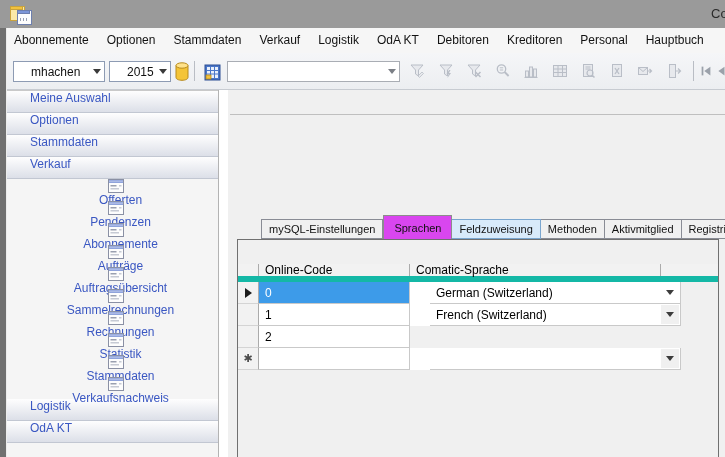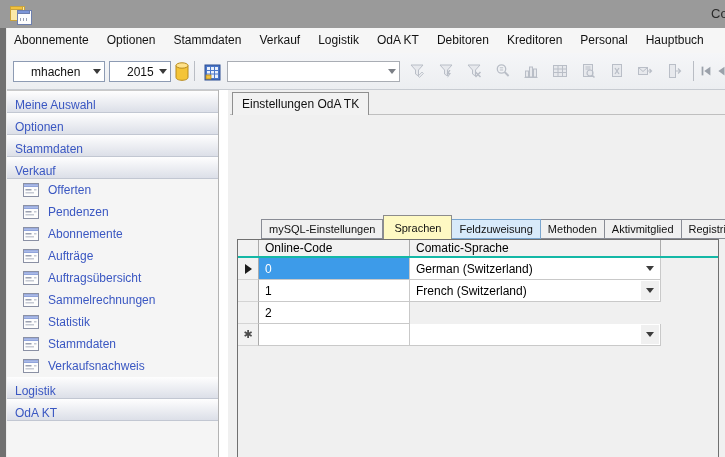--- a/index.html
+++ b/index.html
@@ -37,58 +37,58 @@
   .tb-sep{position:absolute;top:8px;width:1px;height:20px;background:#b9bdc4;}
   .tb-icon{position:absolute;top:8px;width:22px;height:20px;display:flex;align-items:center;justify-content:center;}
   .db-icon svg,.grid-btn svg{display:block;}
   .grid-btn{border:1px solid transparent;}
   
   .left-strip{position:absolute;left:0;top:28px;width:7px;height:429px;background:#707070;border-right:1px solid #ececec;box-sizing:border-box;}
   
   .sidebar{position:absolute;left:7px;top:90px;width:211px;height:367px;background:#f5f5f5;
     border-top:1px solid #c9c9c9;box-sizing:border-box;overflow:hidden;}
   .nav-group{height:22px;background:linear-gradient(#fefefe,#dcdfe8);
-    border-bottom:1px solid #c2c7d2;display:flex;align-items:flex-end;
-    padding-left:8px;font-size:12px;color:#3a57c2;box-sizing:border-box;cursor:default;white-space:nowrap;}
+    border-bottom:1px solid #c2c7d2;display:flex;align-items:flex-start;
+    padding-left:23px;font-size:12px;color:#3a57c2;box-sizing:border-box;cursor:default;white-space:nowrap;}
   .nav-item{height:22px;display:flex;align-items:center;padding-left:16px;
-    font-size:12px;color:#3a57c2;box-sizing:border-box;cursor:default;white-space:nowrap;}
+    font-size:12px;color:#3a57c2;box-sizing:border-box;cursor:default;white-space:nowrap;flex-direction:column;}
   .nav-item .ico{width:16px;height:14px;margin-right:9px;flex:0 0 auto;}
   
   .main{position:absolute;left:218px;top:90px;width:507px;height:367px;background:#f0f0f0;}
   .splitter{position:absolute;left:0;top:0;width:10px;height:367px;background:#ffffff;
     border-left:1px solid #b3b3b3;box-sizing:border-box;}
   .outer-tab{position:absolute;left:14px;top:2px;height:23px;padding:0 9px;
     background:#f2f2f2;border:1px solid #8f8f8f;border-bottom:none;
     display:flex;align-items:center;font-size:12px;color:#111;z-index:2;box-sizing:border-box;white-space:nowrap;}
   .outer-page-line{position:absolute;left:12px;top:24px;right:0;height:1px;background:#bfbfbf;}
   .tabstrip{position:absolute;left:19px;top:126px;height:23px;display:flex;align-items:flex-end;z-index:1;padding-left:24px;}
   .tab{height:20px;padding:0 7px;background:#f0f0f0;border:1px solid #898c95;border-left-width:0;
     display:flex;align-items:center;font-size:11px;color:#111;box-sizing:border-box;white-space:nowrap;}
   .tab:first-child{border-left-width:1px;}
-  .tab.selected{height:24px;background:#fef9c3;border:1px solid #8c8c8c;border-bottom:none;position:relative;z-index:3;padding:0 10px;}
+  .tab.selected{height:24px;background:#d946ef;border:1px solid #8c8c8c;border-bottom:none;position:relative;z-index:3;padding:0 10px;}
   .tab.highlighted{background:#d8eafa;border-color:#7aa6cf;}
   
   .grid{position:absolute;left:19px;top:149px;width:482px;height:330px;
     background:#f0f0f0;border:1px solid #707070;box-sizing:border-box;overflow:hidden;}
-  .g-headrow{display:flex;height:18px;background:#4d7c0f;border-bottom:2px solid #14b8a6;box-sizing:border-box;}
+  .g-headrow{display:flex;height:18px;background:#4d7c0f;border-bottom:6px solid #14b8a6;box-sizing:border-box;margin-top:24px;}
   .g-corner{width:21px;border-right:1px solid #ababab;box-sizing:border-box;background:#f2f2f2;}
   .g-colhead{display:flex;align-items:center;padding-left:6px;font-size:12px;color:#000;
     border-right:1px solid #ababab;box-sizing:border-box;background:#f2f2f2;}
   .g-colhead.code{width:151px;}
   .g-colhead.lang{width:251px;}
   .g-headfill{flex:1;background:#f2f2f2;}
   .g-row{display:flex;height:22px;background:#fff;box-sizing:border-box;}
   .g-rowhead{width:21px;background:#f2f2f2;border-right:1px solid #ababab;border-bottom:1px solid #d4d4d4;
     box-sizing:border-box;display:flex;align-items:center;justify-content:center;}
   .row-arrow{width:0;height:0;border-top:5px solid transparent;border-bottom:5px solid transparent;border-left:7px solid #1c1c1c;}
   .new-star{font-size:11px;color:#4c4c4c;line-height:1;}
   .g-cell{border-right:1px solid #c9c9c9;border-bottom:1px solid #c9c9c9;box-sizing:border-box;
     display:flex;align-items:center;font-size:12px;color:#000;background:#fff;}
   .g-cell.code{width:151px;padding-left:6px;}
-  .g-cell.lang{width:251px;padding-left:6px;position:relative;padding-right:32px;}
+  .g-cell.lang{width:251px;padding-left:6px;position:relative;padding-right:32px;margin-left:20px;}
   .g-cell.code.selected{background:#3d9be9;color:#fff;}
   .combo-btn{position:absolute;right:1px;top:1px;bottom:1px;width:18px;background:#f0f0f0;
     display:flex;align-items:center;justify-content:center;}
   .combo-btn .tri{border-top-color:#3c3c3c;border-left-width:4px;border-right-width:4px;}
   .g-row.current .combo-btn{background:#fff;}
   .g-fill{flex:1;background:#f0f0f0;border-bottom:1px solid #f0f0f0;}
 </style>
 </head>
 <body>
 
@@ -317,20 +317,31 @@
     </div>
     <div class="nav-item">
       <span class="ico"><svg width="16" height="14" viewBox="0 0 16 14">
   <rect x="0.5" y="0.5" width="15" height="13" fill="#fdfdfd" stroke="#8a90a4"></rect>
   <rect x="1" y="1" width="14" height="3" fill="#8fa3dc"></rect>
   <path d="M1 2.2h14" stroke="#b9c5ea" stroke-width="1"></path>
   <rect x="2.5" y="6" width="6" height="1.5" fill="#9aa0b0"></rect>
   <rect x="2.5" y="9" width="8.5" height="1.5" fill="#c6cad4"></rect>
   <rect x="11" y="6" width="2.5" height="1.5" fill="#c6cad4"></rect>
 </svg></span>
+      <span>Rechnungen</span>
+    </div>
+    <div class="nav-item">
+      <span class="ico"><svg width="16" height="14" viewBox="0 0 16 14">
+  <rect x="0.5" y="0.5" width="15" height="13" fill="#fdfdfd" stroke="#8a90a4"></rect>
+  <rect x="1" y="1" width="14" height="3" fill="#8fa3dc"></rect>
+  <path d="M1 2.2h14" stroke="#b9c5ea" stroke-width="1"></path>
+  <rect x="2.5" y="6" width="6" height="1.5" fill="#9aa0b0"></rect>
+  <rect x="2.5" y="9" width="8.5" height="1.5" fill="#c6cad4"></rect>
+  <rect x="11" y="6" width="2.5" height="1.5" fill="#c6cad4"></rect>
+</svg></span>
       <span>Statistik</span>
     </div>
     <div class="nav-item">
       <span class="ico"><svg width="16" height="14" viewBox="0 0 16 14">
   <rect x="0.5" y="0.5" width="15" height="13" fill="#fdfdfd" stroke="#8a90a4"></rect>
   <rect x="1" y="1" width="14" height="3" fill="#8fa3dc"></rect>
   <path d="M1 2.2h14" stroke="#b9c5ea" stroke-width="1"></path>
   <rect x="2.5" y="6" width="6" height="1.5" fill="#9aa0b0"></rect>
   <rect x="2.5" y="9" width="8.5" height="1.5" fill="#c6cad4"></rect>
   <rect x="11" y="6" width="2.5" height="1.5" fill="#c6cad4"></rect>
@@ -351,23 +362,20 @@
     <div class="nav-group">
       <span>Logistik</span>
     </div>
     <div class="nav-group">
       <span>OdA KT</span>
     </div>
   </div>
 
 <div class="main">
   <div class="splitter"></div>
-  <div class="outer-tab">
-    <span>Einstellungen OdA TK</span>
-  </div>
   <div class="outer-page-line"></div>
   <div class="tabstrip">
       <div class="tab">
         <span>mySQL-Einstellungen</span>
       </div>
       <div class="tab selected">
         <span>Sprachen</span>
       </div>
       <div class="tab highlighted">
         <span>Feldzuweisung</span>

